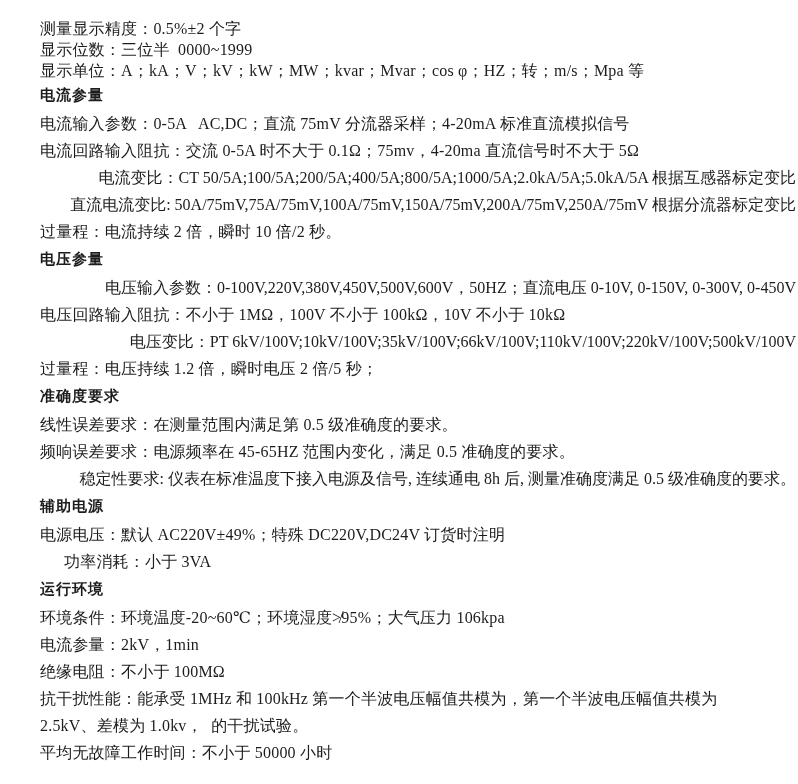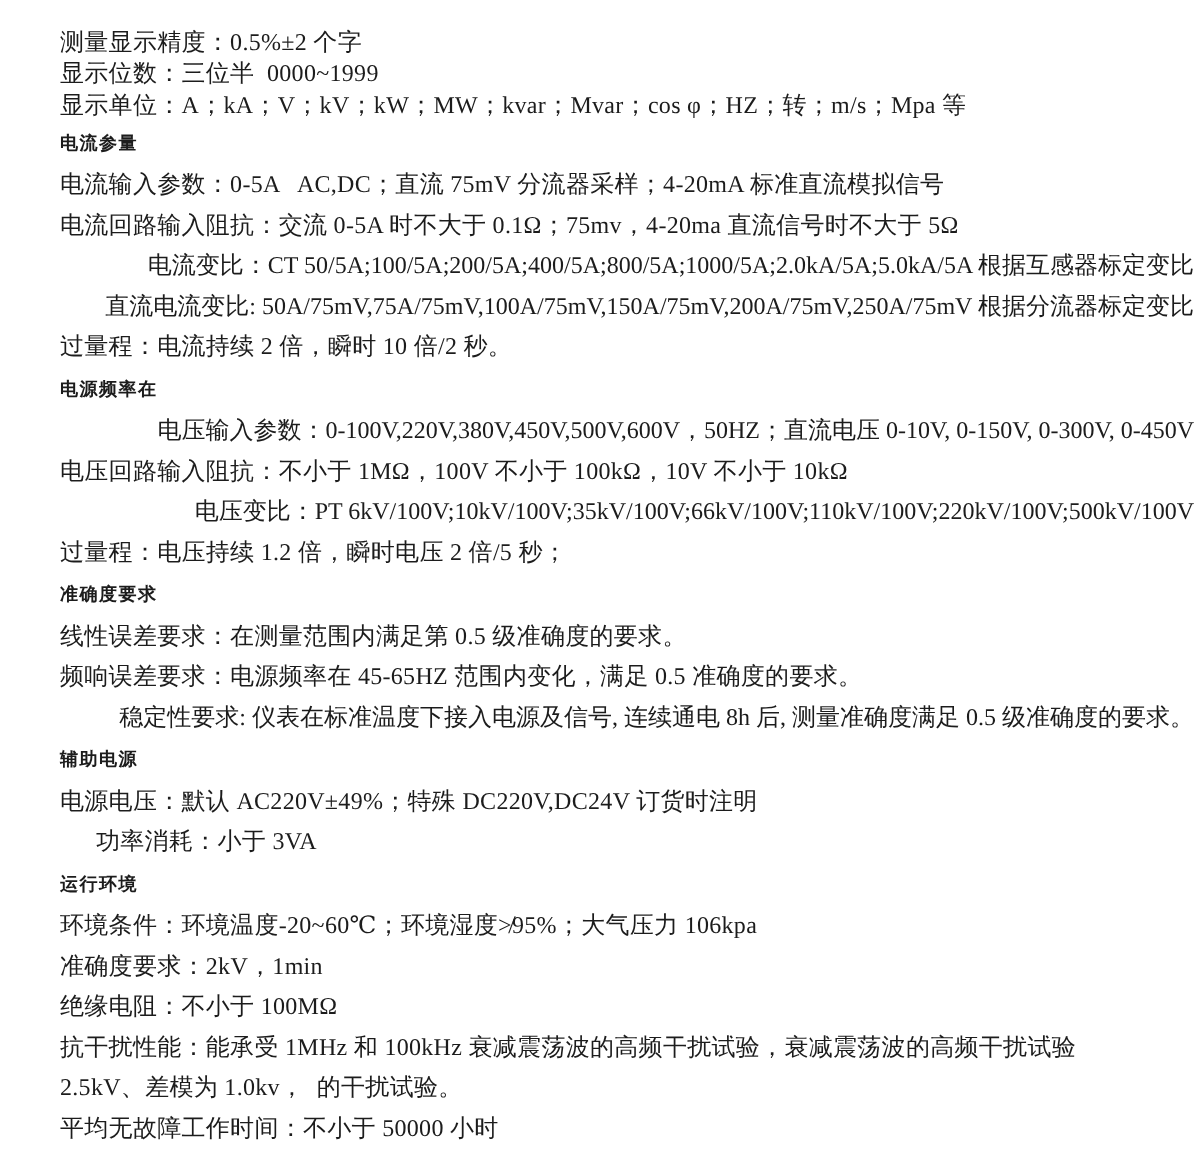--- a/index.html
+++ b/index.html
@@ -23,21 +23,21 @@
     font-size: 16px;
     white-space: pre;
     letter-spacing: 0.2px;
   }
   .intro .line {
     height: 21px;
     line-height: 21px;
   }
   .sec-heading {
     margin: 4px 0;
-    font-size: 12px;
+    font-size: 15px;
     line-height: 21px;
     font-weight: 700;
     letter-spacing: 1px;
     white-space: pre;
   }
   .indent-1 {
     margin-left: 24px;
   }
   .wide {
     letter-spacing: 0;
@@ -58,21 +58,21 @@
   <div class="section">
     <div class="sec-heading">电流参量</div>
     <div class="line">电流输入参数：0-5A   AC,DC；直流 75mV 分流器采样；4-20mA 标准直流模拟信号</div>
     <div class="line">电流回路输入阻抗：交流 0-5A 时不大于 0.1Ω；75mv，4-20ma 直流信号时不大于 5Ω</div>
     <div class="line wide">电流变比：CT 50/5A;100/5A;200/5A;400/5A;800/5A;1000/5A;2.0kA/5A;5.0kA/5A 根据互感器标定变比</div>
     <div class="line wide">直流电流变比: 50A/75mV,75A/75mV,100A/75mV,150A/75mV,200A/75mV,250A/75mV 根据分流器标定变比</div>
     <div class="line">过量程：电流持续 2 倍，瞬时 10 倍/2 秒。</div>
   </div>
 
   <div class="section">
-    <div class="sec-heading">电源频率在</div>
+    <div class="sec-heading">电压参量</div>
     <div class="line wide">电压输入参数：0-100V,220V,380V,450V,500V,600V，50HZ；直流电压 0-10V, 0-150V, 0-300V, 0-450V</div>
     <div class="line">电压回路输入阻抗：不小于 1MΩ，100V 不小于 100kΩ，10V 不小于 10kΩ</div>
     <div class="line wide">电压变比：PT 6kV/100V;10kV/100V;35kV/100V;66kV/100V;110kV/100V;220kV/100V;500kV/100V</div>
     <div class="line">过量程：电压持续 1.2 倍，瞬时电压 2 倍/5 秒；</div>
   </div>
 
   <div class="section">
     <div class="sec-heading">准确度要求</div>
     <div class="line">线性误差要求：在测量范围内满足第 0.5 级准确度的要求。</div>
     <div class="line">频响误差要求：电源频率在 45-65HZ 范围内变化，满足 0.5 准确度的要求。</div>
@@ -84,20 +84,20 @@
     <div class="line">电源电压：默认 AC220V±49%；特殊 DC220V,DC24V 订货时注明</div>
     <div class="line indent-1">功率消耗：小于 3VA</div>
   </div>
 
   <div class="section">
     <div class="sec-heading">运行环境</div>
     <div class="line">环境条件：环境温度-20~60℃；环境湿度≯95%；大气压力 106kpa</div>
   </div>
 
   <div class="section">
-    <div class="line">准确度要求：2kV，1min</div>
+    <div class="line">电流参量：2kV，1min</div>
     <div class="line">绝缘电阻：不小于 100MΩ</div>
-    <div class="line">抗干扰性能：能承受 1MHz 和 100kHz 衰减震荡波的高频干扰试验，衰减震荡波的高频干扰试验</div>
+    <div class="line">抗干扰性能：能承受 1MHz 和 100kHz 第一个半波电压幅值共模为，第一个半波电压幅值共模为</div>
     <div class="line">2.5kV、差模为 1.0kv，  的干扰试验。</div>
     <div class="line">平均无故障工作时间：不小于 50000 小时</div>
   </div>
 
 </div>
 
 </body></html>

